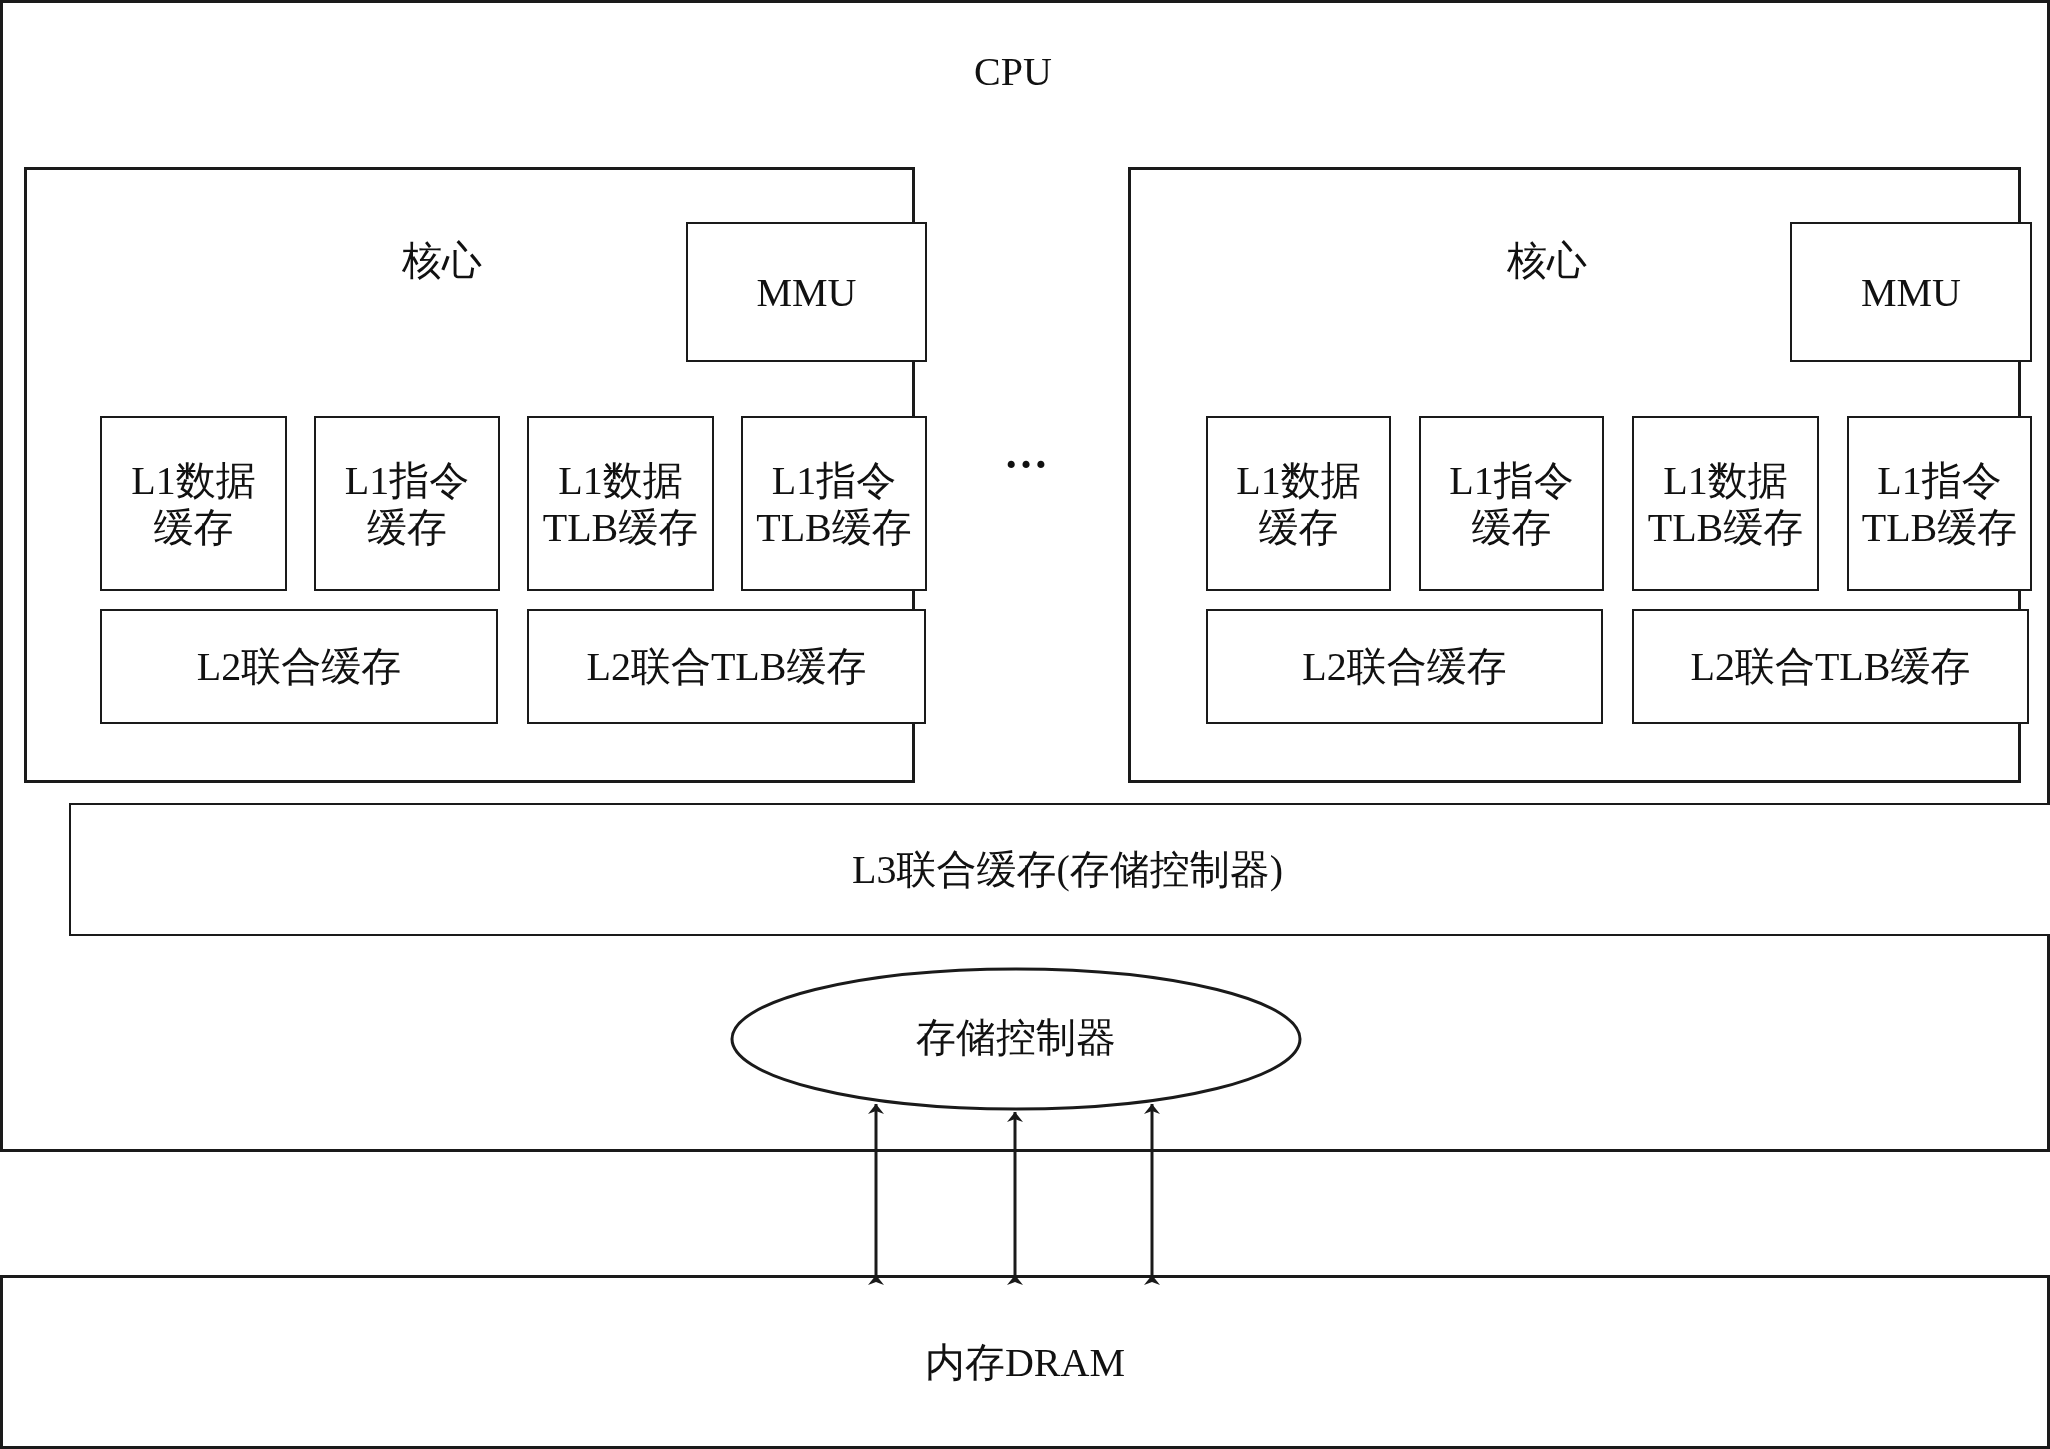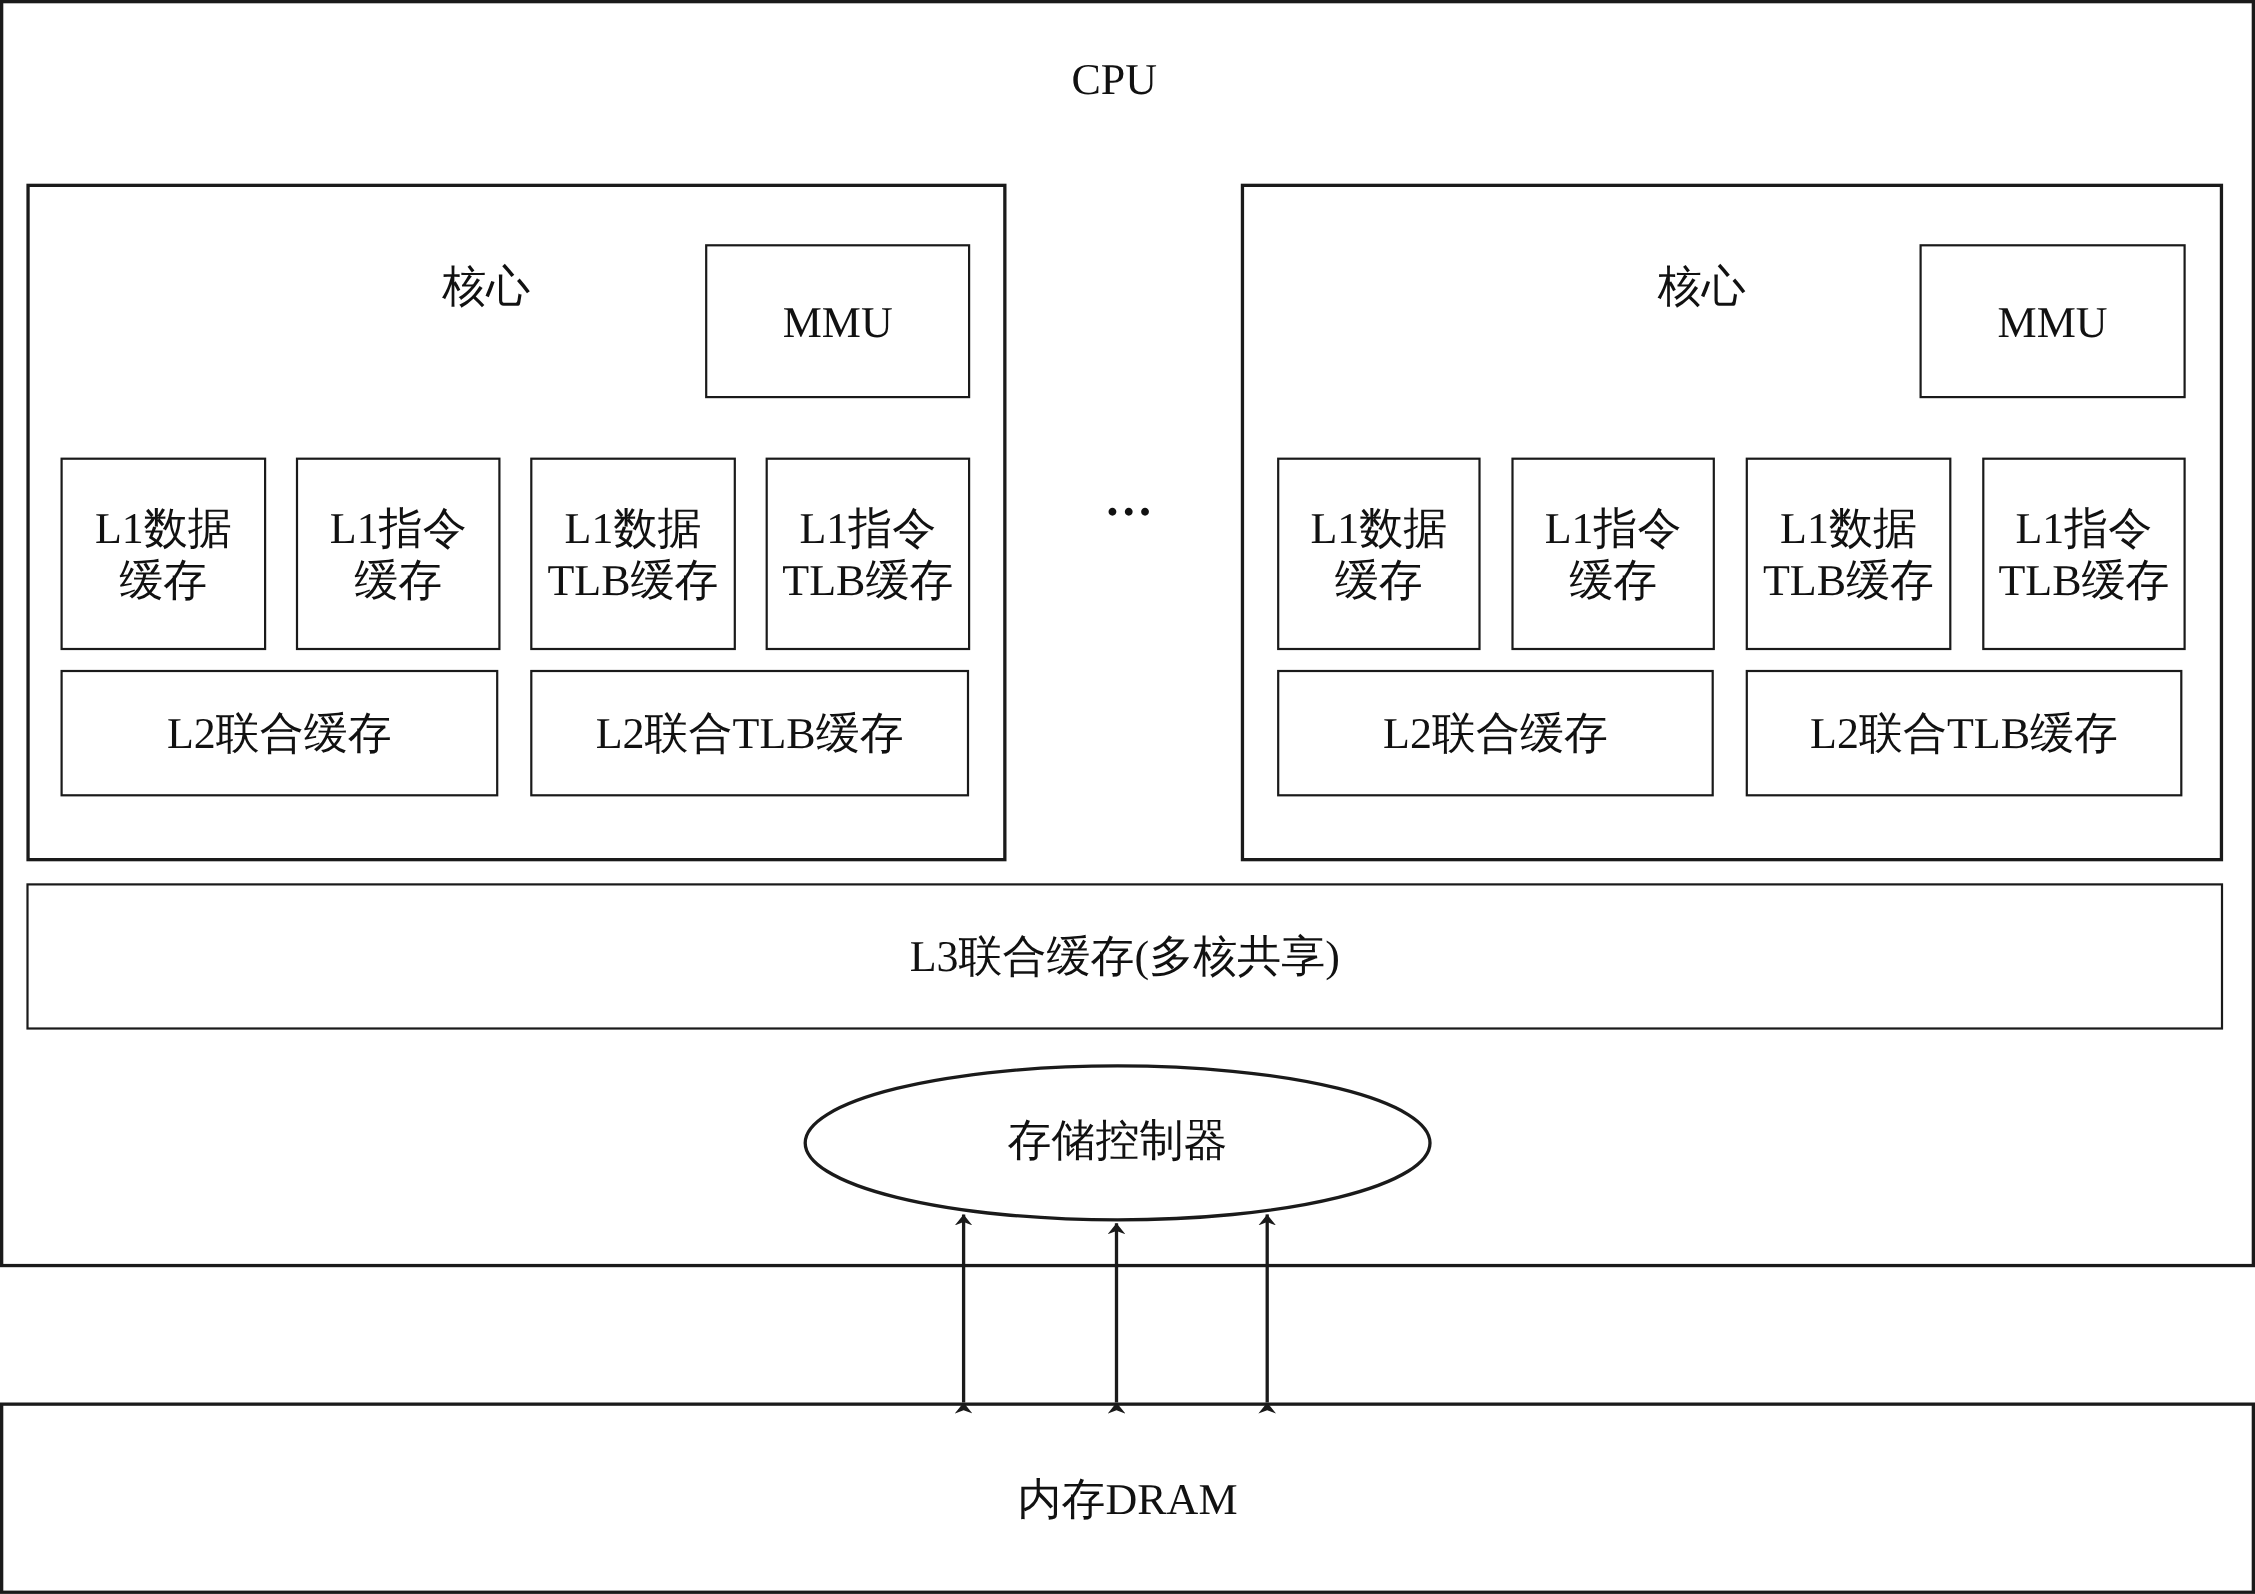--- a/index.html
+++ b/index.html
@@ -1,19 +1,19 @@
 <!DOCTYPE html>
 <html><head>
 <meta charset="utf-8">
 <style>
   html, body { margin:0; padding:0; background:#ffffff; }
   body { width:2050px; height:1449px; position:relative; overflow:hidden;
          font-family:"Liberation Serif","DejaVu Serif",serif; color:#111; }
   .box { position:absolute; box-sizing:border-box; border:3px solid #1a1a1a; background:#fff; }
-  .thin { border-width:2.5px; }
+  .thin { border-width:2.5px;margin-left:45px; }
   .lbl { position:absolute; text-align:center; white-space:nowrap; line-height:1; color:#111; }
   .cell { display:flex; align-items:center; justify-content:center; text-align:center;
           font-size:40px; line-height:47px; }
   .cell span { display:block; }
   svg.overlay { position:absolute; left:0; top:0; }
 </style>
 </head>
 <body>
 
 <div class="box" style="left:0;top:0;width:2050px;height:1152px;"></div>
@@ -91,21 +91,21 @@
 </div>
 
 <div class="box thin cell" style="left:1161px;top:609px;width:397px;height:115px;">
   <span>L2联合缓存</span>
 </div>
 <div class="box thin cell" style="left:1587px;top:609px;width:397px;height:115px;">
   <span>L2联合TLB缓存</span>
 </div>
 
 <div class="box thin cell" style="left:24px;top:803px;width:1997px;height:133px;">
-  <span>L3联合缓存(多核共享)</span>
+  <span>L3联合缓存(存储控制器)</span>
 </div>
 
 <div class="box cell" style="left:0;top:1275px;width:2050px;height:174px;">
   <span>内存DRAM</span>
 </div>
 
 <svg class="overlay" width="2050" height="1449">
   <defs>
     <marker id="ah" viewBox="0 0 10 16" refX="10" refY="8" markerWidth="10" markerHeight="16" orient="auto" markerUnits="userSpaceOnUse">
       <path d="M0,0 L10,8 L0,16 L3,8 z" fill="#1a1a1a"></path>

